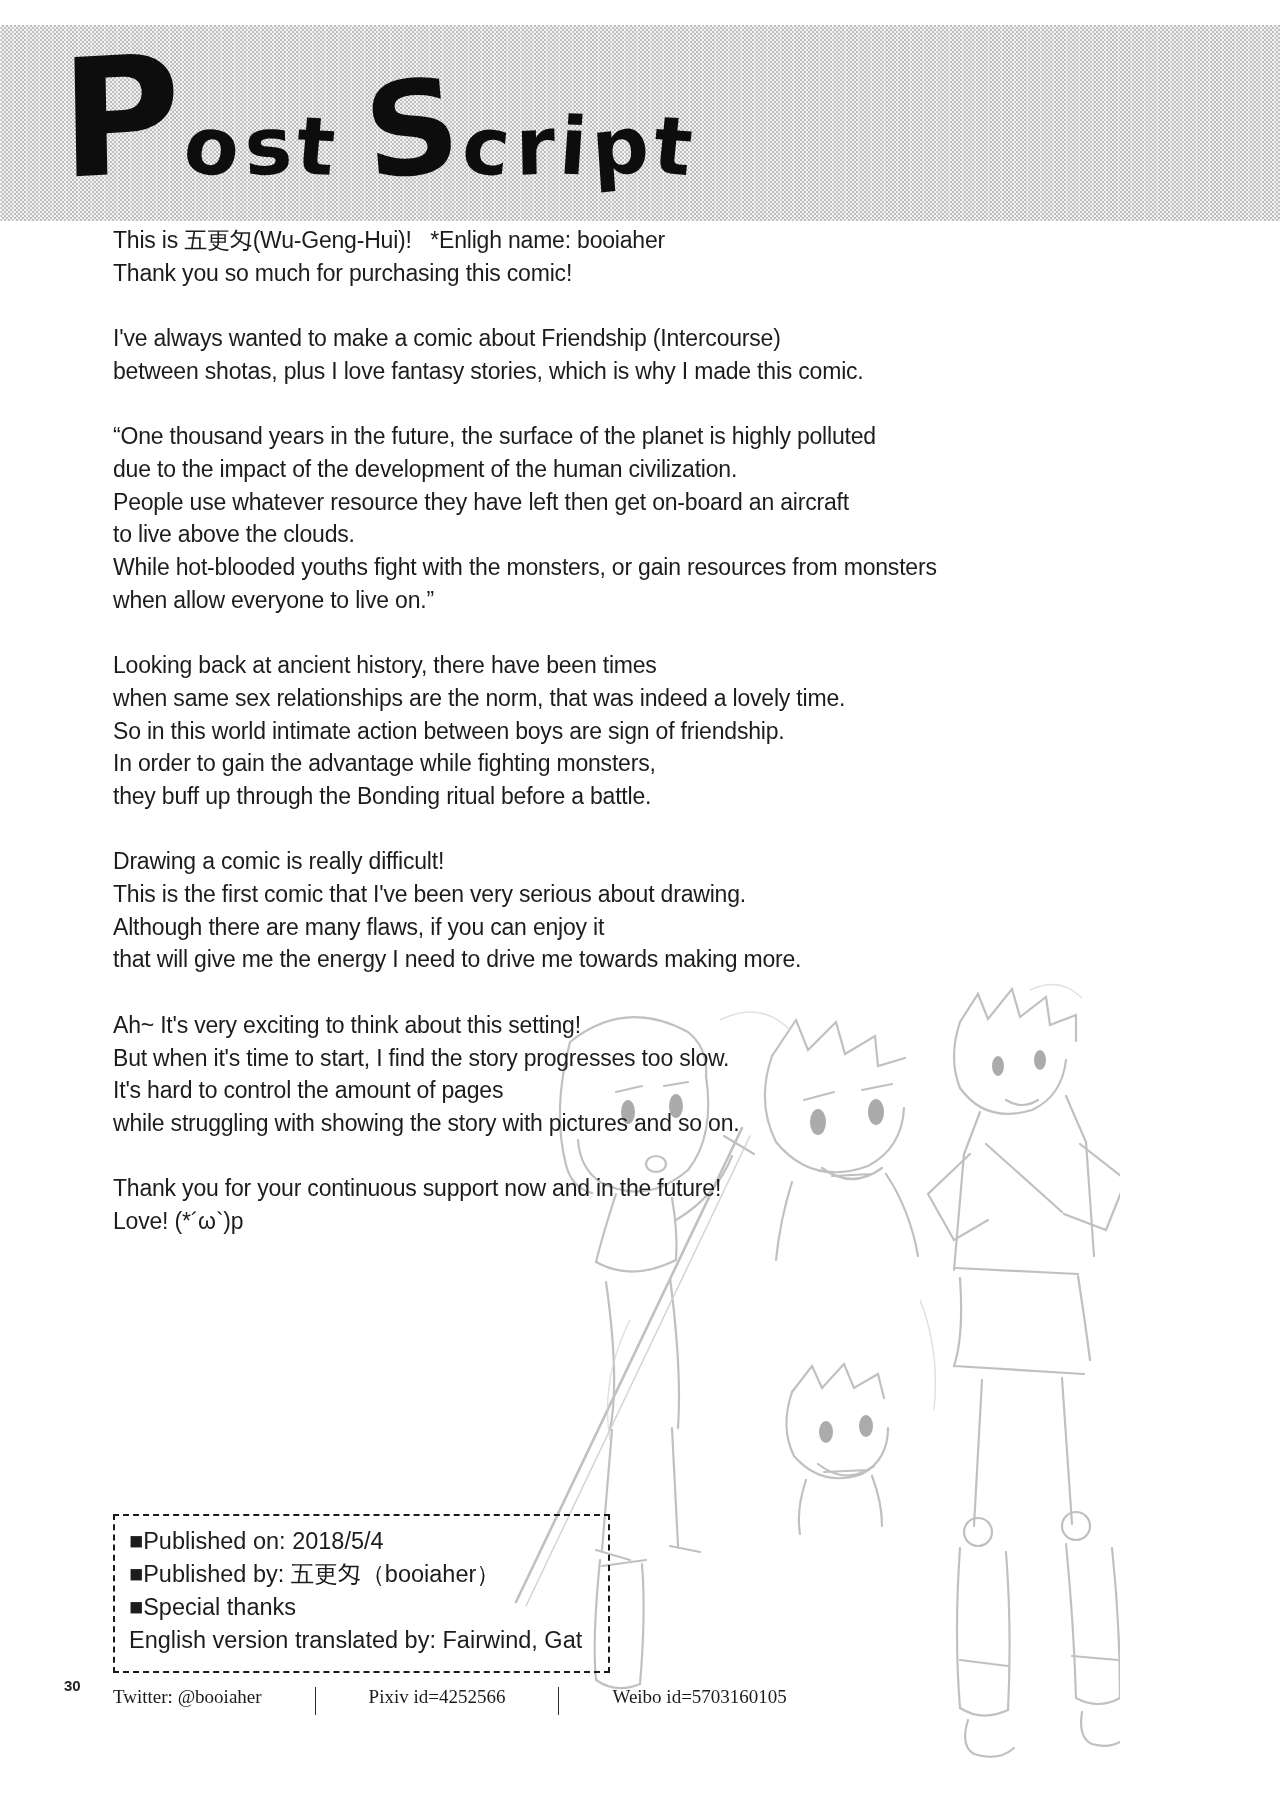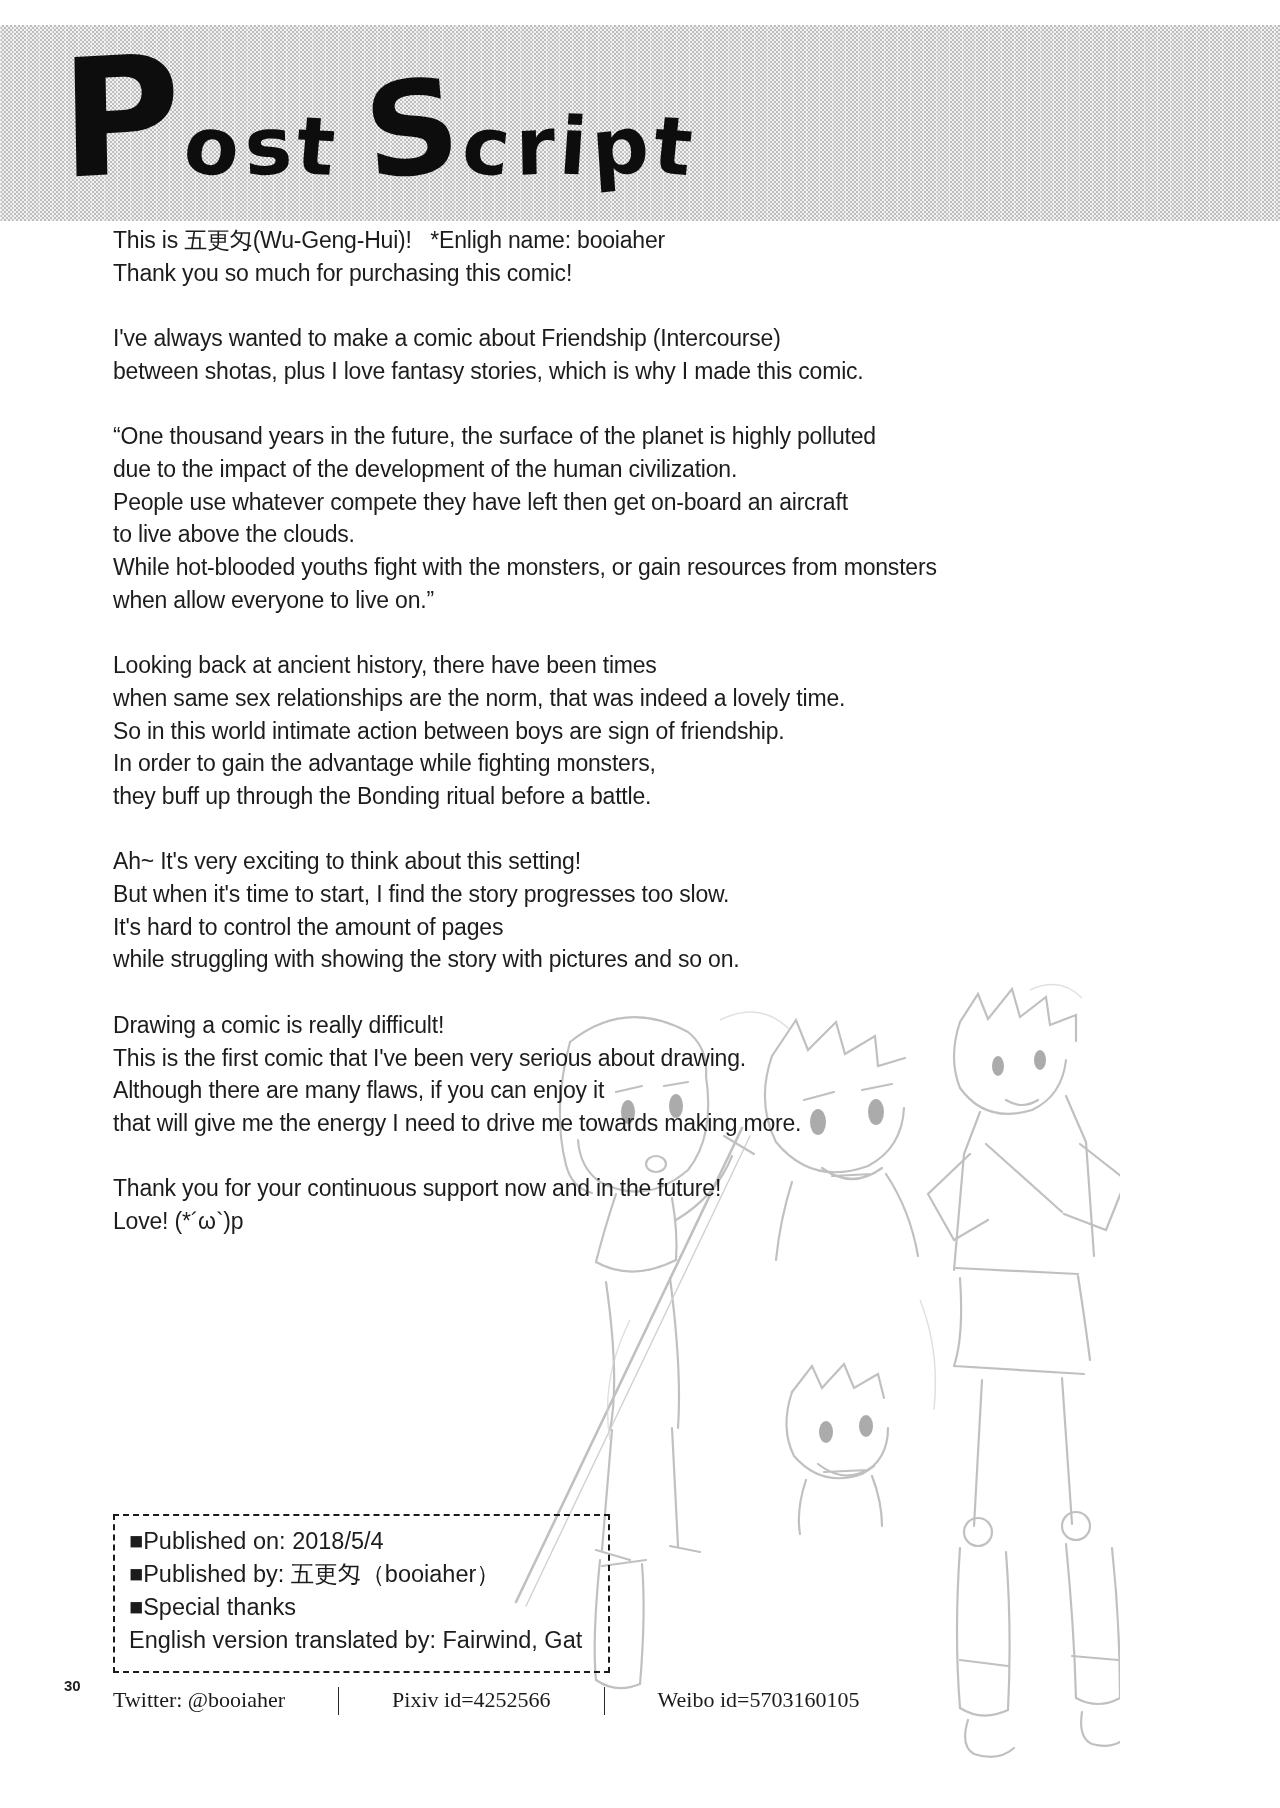--- a/index.html
+++ b/index.html
@@ -36,22 +36,22 @@
     position:absolute;left:113px;top:1514px;width:497px;box-sizing:border-box;
     border:2.5px dashed #1a1a1a;
     padding:9px 12px 14px 14px;
     font-size:23.5px;line-height:33px;z-index:2;
   }
   .pubbox .line{white-space:nowrap;}
   .page-number{
     position:absolute;left:64px;top:1677px;font-size:15px;font-weight:bold;z-index:2;color:#222;text-align:right;
   }
   .footer{
-    position:absolute;left:113px;top:1686px;display:flex;align-items:center;
-    font-family:"Liberation Serif",serif;font-size:22px;color:#1a1a1a;z-index:2;gap:36px;
+    position:absolute;left:113px;top:1686px;display:flex;
+    font-family:"Liberation Serif",serif;font-size:19px;color:#1a1a1a;z-index:2;gap:36px;
   }
   .footer .sep{
     width:0;border-left:1.6px solid #2a2a2a;height:28px;margin:0 17px;
     align-self:center;transform:translateY(1px);
   }
   
   .sketch{position:absolute;left:420px;top:960px;z-index:1;pointer-events:none;}
 </style>
 </head>
 <body>
@@ -134,43 +134,43 @@
         <div class="line">This is 五更匁(Wu-Geng-Hui)!   *Enligh name: booiaher</div>
         <div class="line">Thank you so much for purchasing this comic!</div>
       </div>
       <div class="paragraph">
         <div class="line">I've always wanted to make a comic about Friendship (Intercourse)</div>
         <div class="line">between shotas, plus I love fantasy stories, which is why I made this comic.</div>
       </div>
       <div class="paragraph">
         <div class="line">“One thousand years in the future, the surface of the planet is highly polluted</div>
         <div class="line">due to the impact of the development of the human civilization.</div>
-        <div class="line">People use whatever compete they have left then get on-board an aircraft</div>
+        <div class="line">People use whatever resource they have left then get on-board an aircraft</div>
         <div class="line">to live above the clouds.</div>
         <div class="line">While hot-blooded youths fight with the monsters, or gain resources from monsters</div>
         <div class="line">when allow everyone to live on.”</div>
       </div>
       <div class="paragraph">
         <div class="line">Looking back at ancient history, there have been times</div>
         <div class="line">when same sex relationships are the norm, that was indeed a lovely time.</div>
         <div class="line">So in this world intimate action between boys are sign of friendship.</div>
         <div class="line">In order to gain the advantage while fighting monsters,</div>
         <div class="line">they buff up through the Bonding ritual before a battle.</div>
       </div>
       <div class="paragraph">
+        <div class="line">Drawing a comic is really difficult!</div>
+        <div class="line">This is the first comic that I've been very serious about drawing.</div>
+        <div class="line">Although there are many flaws, if you can enjoy it</div>
+        <div class="line">that will give me the energy I need to drive me towards making more.</div>
+      </div>
+      <div class="paragraph">
         <div class="line">Ah~ It's very exciting to think about this setting!</div>
         <div class="line">But when it's time to start, I find the story progresses too slow.</div>
         <div class="line">It's hard to control the amount of pages</div>
         <div class="line">while struggling with showing the story with pictures and so on.</div>
-      </div>
-      <div class="paragraph">
-        <div class="line">Drawing a comic is really difficult!</div>
-        <div class="line">This is the first comic that I've been very serious about drawing.</div>
-        <div class="line">Although there are many flaws, if you can enjoy it</div>
-        <div class="line">that will give me the energy I need to drive me towards making more.</div>
       </div>
       <div class="paragraph">
         <div class="line">Thank you for your continuous support now and in the future!</div>
         <div class="line">Love! (*´ω`)p</div>
       </div>
     </div>
 
   <div class="pubbox">
       <div class="line">■Published on: 2018/5/4</div>
       <div class="line">■Published by: 五更匁（booiaher）</div>

